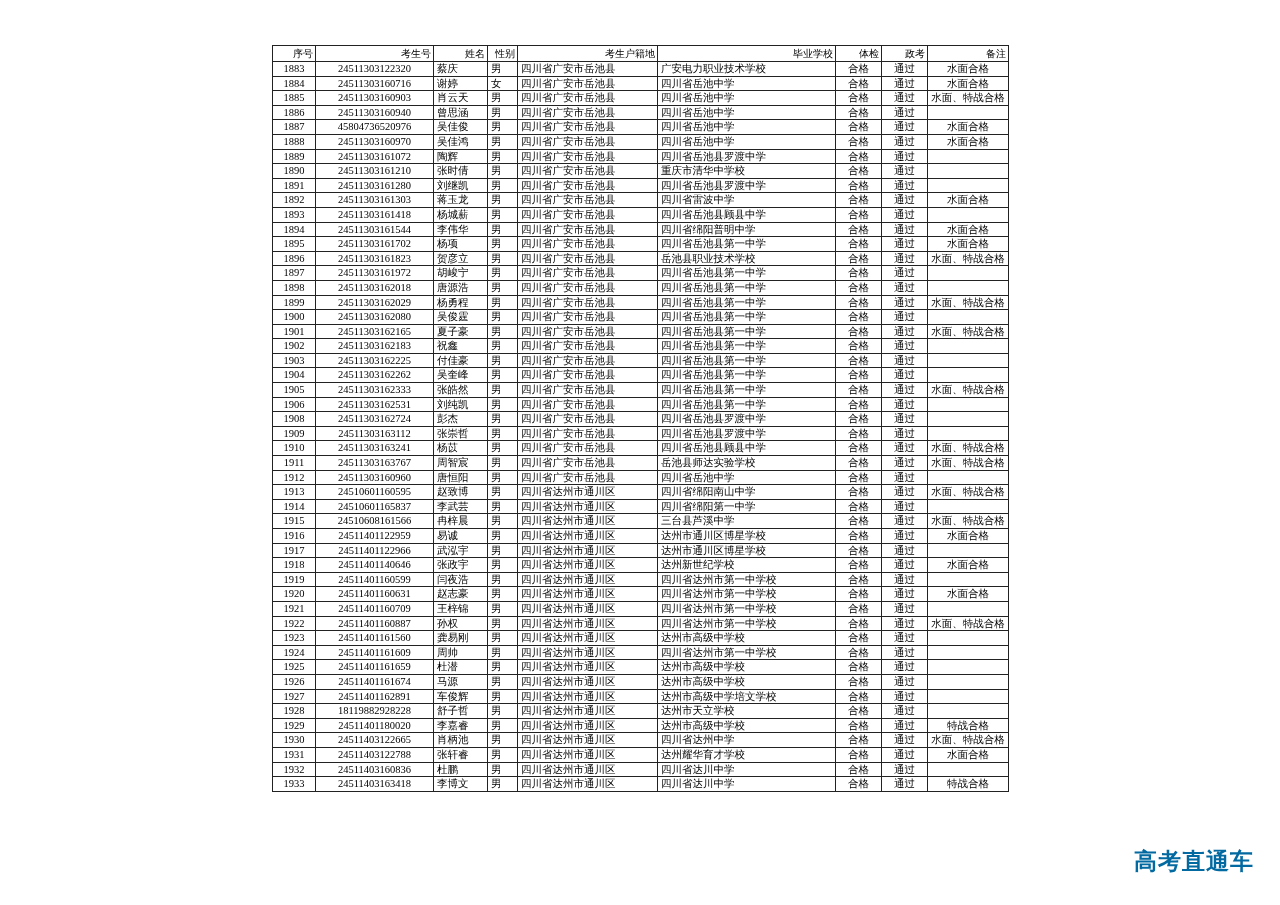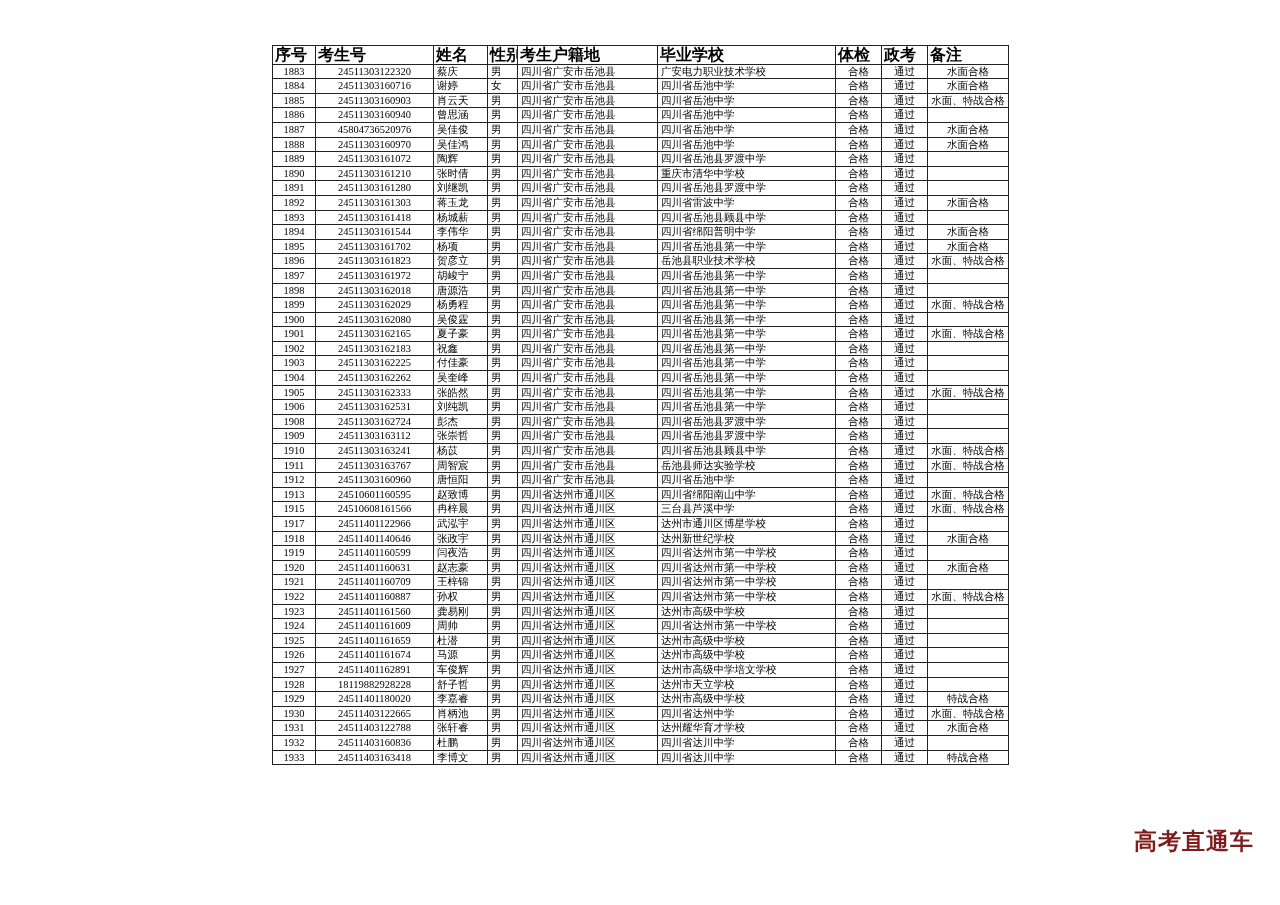--- a/index.html
+++ b/index.html
@@ -14,27 +14,27 @@
     font-size:10.5px;line-height:1.1;
   }
   th,td{
     border:1px solid #222;
     height:13.6px;
     padding:0 2px;
     overflow:hidden;white-space:nowrap;
     font-weight:normal;
   }
   thead th{
-    font-weight:bold;text-align:left;font-size:16px;height:15px;
+    font-weight:normal;text-align:right;font-size:10px;height:15px;
   }
   td.align-c{text-align:center;}
   td.align-l{text-align:left;padding-left:3px;}
   .watermark{
-    position:absolute;right:26px;bottom:48px;
-    font-size:23px;font-weight:bold;color:#7f1d1d;
+    position:absolute;right:26px;bottom:28px;
+    font-size:23px;font-weight:bold;color:#0369a1;
     font-family:"Liberation Sans","DejaVu Sans",sans-serif;
     letter-spacing:1px;
   }
 </style>
 </head>
 <body>
 
 <div class="table-wrap">
   <table>
     <colgroup>
@@ -386,29 +386,51 @@
           <td class="align-c">24510601160595</td>
           <td class="align-l">赵致博</td>
           <td class="align-l">男</td>
           <td class="align-l">四川省达州市通川区</td>
           <td class="align-l">四川省绵阳南山中学</td>
           <td class="align-c">合格</td>
           <td class="align-c">通过</td>
           <td class="align-c">水面、特战合格</td>
         </tr>
         <tr>
+          <td class="align-c">1914</td>
+          <td class="align-c">24510601165837</td>
+          <td class="align-l">李武芸</td>
+          <td class="align-l">男</td>
+          <td class="align-l">四川省达州市通川区</td>
+          <td class="align-l">四川省绵阳第一中学</td>
+          <td class="align-c">合格</td>
+          <td class="align-c">通过</td>
+          <td class="align-c"></td>
+        </tr>
+        <tr>
           <td class="align-c">1915</td>
           <td class="align-c">24510608161566</td>
           <td class="align-l">冉梓晨</td>
           <td class="align-l">男</td>
           <td class="align-l">四川省达州市通川区</td>
           <td class="align-l">三台县芦溪中学</td>
           <td class="align-c">合格</td>
           <td class="align-c">通过</td>
           <td class="align-c">水面、特战合格</td>
+        </tr>
+        <tr>
+          <td class="align-c">1916</td>
+          <td class="align-c">24511401122959</td>
+          <td class="align-l">易诚</td>
+          <td class="align-l">男</td>
+          <td class="align-l">四川省达州市通川区</td>
+          <td class="align-l">达州市通川区博星学校</td>
+          <td class="align-c">合格</td>
+          <td class="align-c">通过</td>
+          <td class="align-c">水面合格</td>
         </tr>
         <tr>
           <td class="align-c">1917</td>
           <td class="align-c">24511401122966</td>
           <td class="align-l">武泓宇</td>
           <td class="align-l">男</td>
           <td class="align-l">四川省达州市通川区</td>
           <td class="align-l">达州市通川区博星学校</td>
           <td class="align-c">合格</td>
           <td class="align-c">通过</td>

